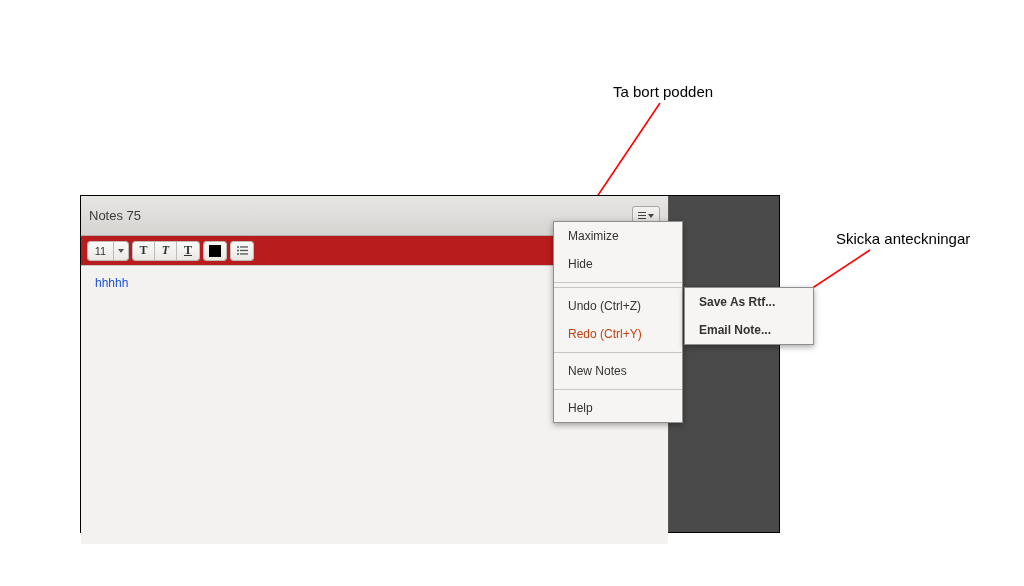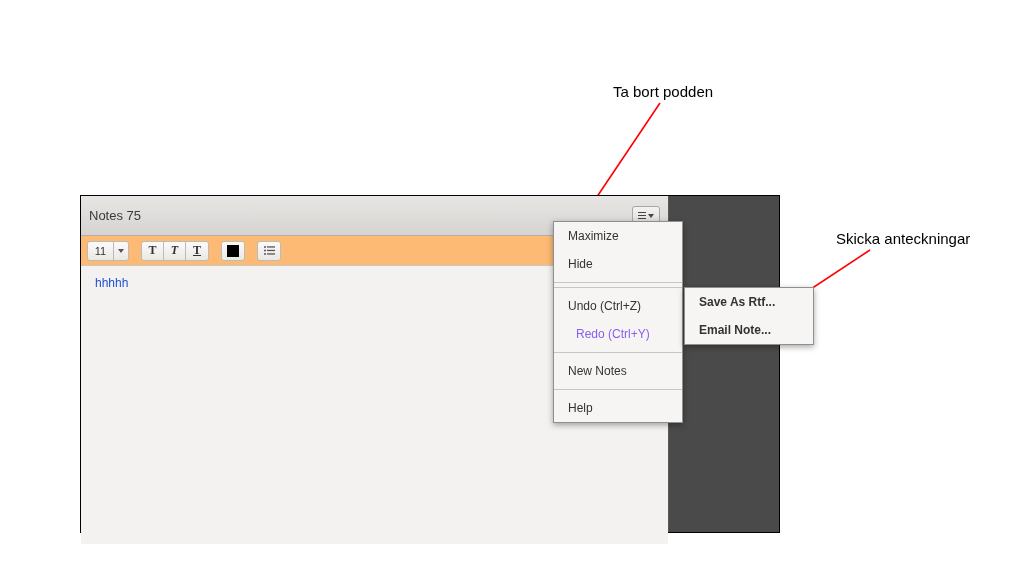--- a/index.html
+++ b/index.html
@@ -80,26 +80,26 @@
     .options-button .triangle {
       width: 0;
       height: 0;
       border-left: 3px solid transparent;
       border-right: 3px solid transparent;
       border-top: 4px solid #444;
       margin-left: 1px;
     }
     .toolbar {
       height: 30px;
-      background: #fdba74;
+      background: #b91c1c;
       border-bottom: 1px solid #c8c6c3;
       display: flex;
       align-items: center;
       padding: 0 6px;
-      gap: 12px;
+      gap: 3px;
     }
     .tb-group {
       display: flex;
       border: 1px solid #bdbbb8;
       border-radius: 3px;
       overflow: hidden;
       height: 20px;
     }
     .tb-btn {
       min-width: 22px;
@@ -168,23 +168,22 @@
     }
     .menu-item {
       padding: 7px 14px;
       display: flex;
       align-items: center;
       justify-content: space-between;
       cursor: pointer;
       white-space: nowrap;
     }
     .menu-item.disabled {
-      color: #8b5cf6;
+      color: #c2410c;
       cursor: default;
-      margin-left: 8px;
     }
     .menu-sep {
       height: 1px;
       background: #c8c6c3;
       margin: 4px 0;
     }
     .menu-item .submenu-arrow {
       width: 0;
       height: 0;
       border-top: 4px solid transparent;

